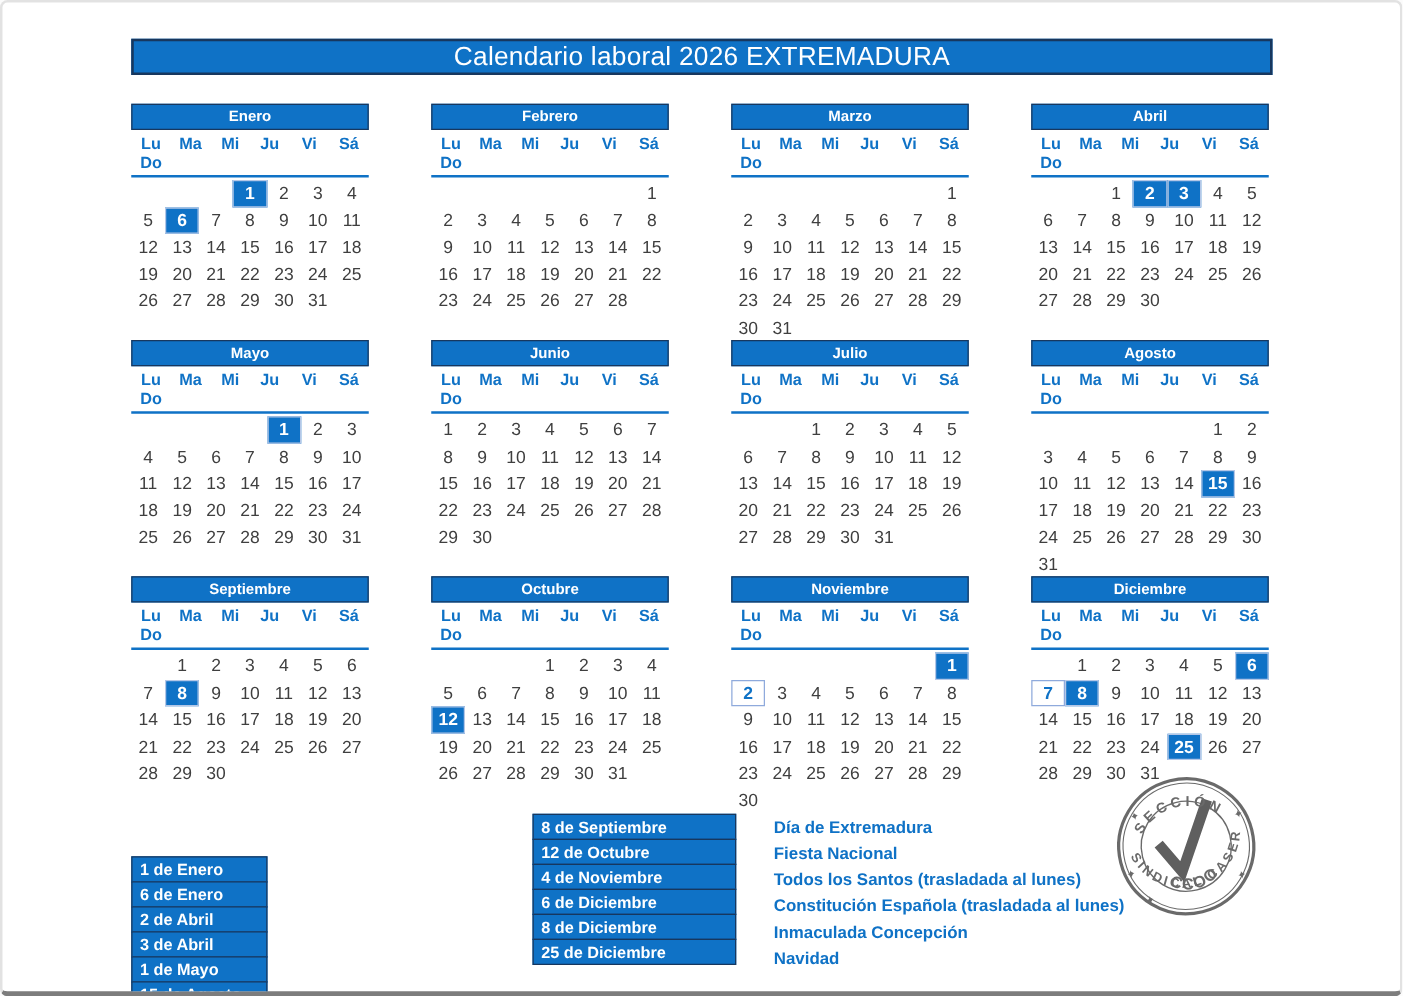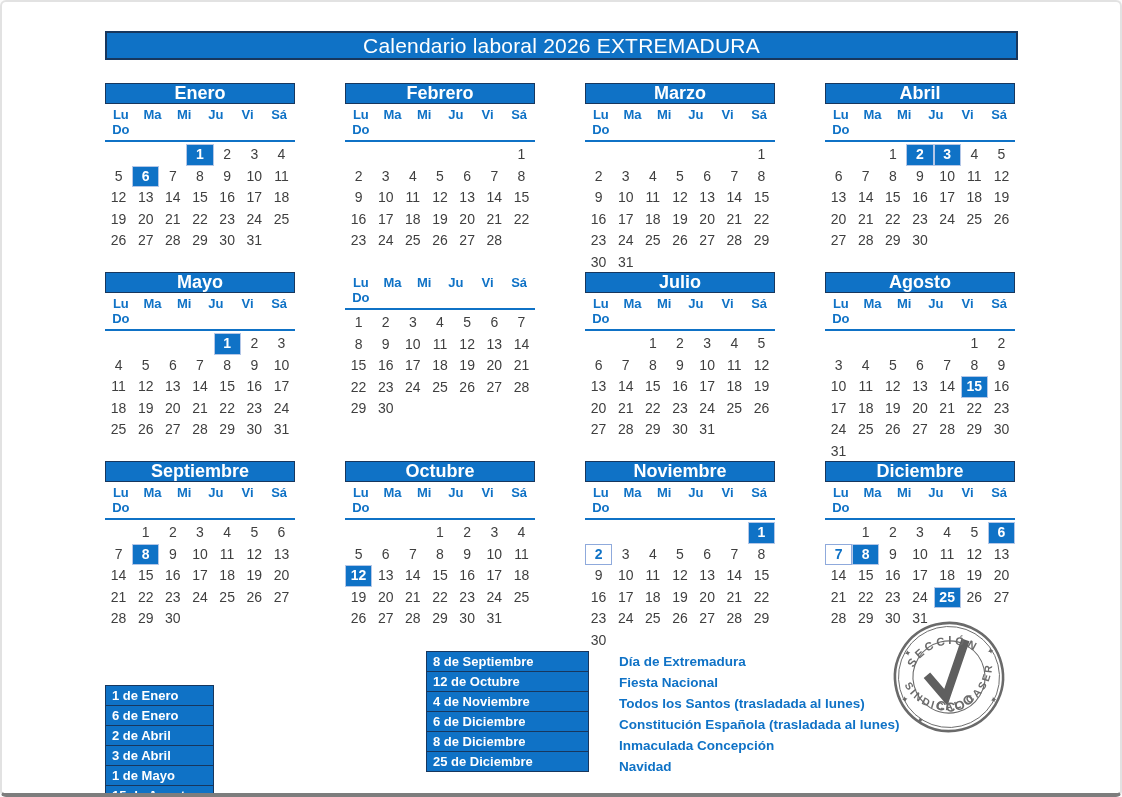--- a/index.html
+++ b/index.html
@@ -24,21 +24,21 @@
     letter-spacing:.2px;
   }
   
   .months-grid{
     position:absolute;left:103px;top:81px;width:910px;
     display:grid;grid-template-columns:repeat(4,190px);column-gap:50px;grid-auto-rows:189px;
   }
   .month{width:190px;}
   .month-header{
     height:21px;line-height:19px;background:var(--accent);border:1px solid var(--navy);
-    color:#fff;font-weight:bold;font-size:18px;text-align:center;
+    color:#fff;font-weight:bold;font-size:12px;text-align:center;
   }
   .weekdays{
     display:grid;grid-template-columns:repeat(6,1fr);
     margin-top:3px;padding-bottom:3px;border-bottom:2px solid var(--accent);
   }
   .wd{font-size:13px;font-weight:bold;color:var(--accent);text-align:center;height:15px;line-height:15px;}
   .days{display:grid;grid-template-columns:repeat(7,1fr);grid-auto-rows:21.5px;margin-top:2px;}
   .day{font-size:14px;color:var(--day-text);text-align:center;line-height:21.5px;}
   .day.filled{background:var(--accent);border:1px solid var(--hl-border);color:#fff;font-weight:bold;line-height:19.5px;}
   .day.outlined{border:1px solid var(--outline-border);color:var(--accent);font-weight:bold;line-height:19.5px;}
@@ -304,20 +304,21 @@
           <span class="day">25</span>
           <span class="day">26</span>
           <span class="day">27</span>
           <span class="day">28</span>
           <span class="day">29</span>
           <span class="day">30</span>
           <span class="day">31</span>
         </div>
       </div>
       <div class="month">
+        <div class="month-header">Junio</div>
         <div class="weekdays">
           <span class="wd">Lu</span>
           <span class="wd">Ma</span>
           <span class="wd">Mi</span>
           <span class="wd">Ju</span>
           <span class="wd">Vi</span>
           <span class="wd">Sá</span>
           <span class="wd">Do</span>
         </div>
         <div class="days">

